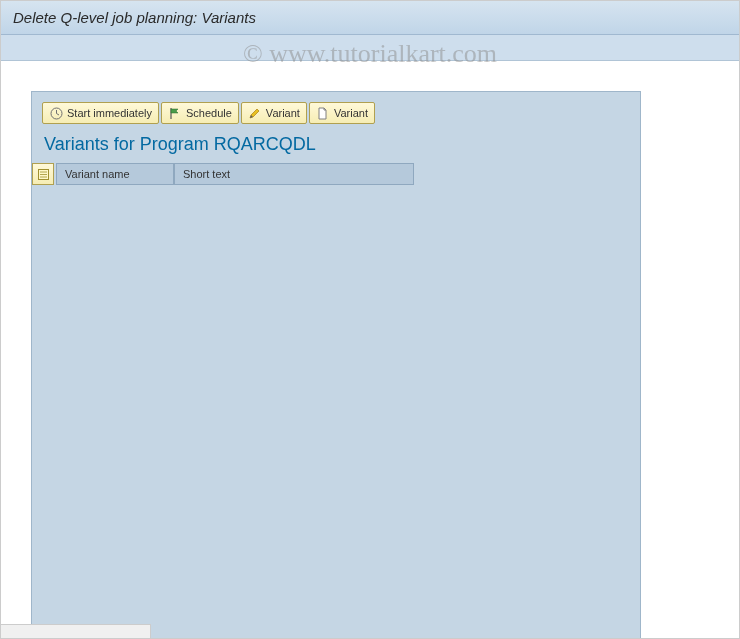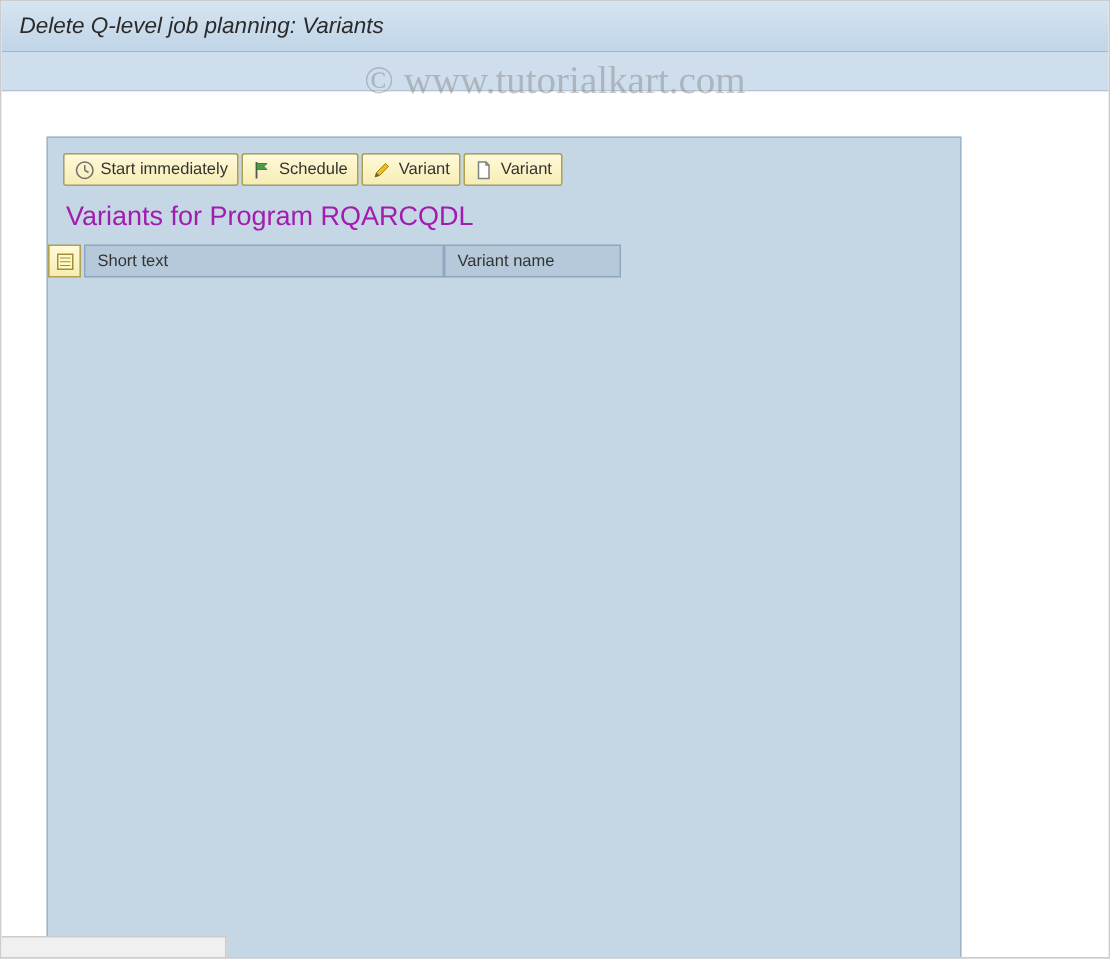--- a/index.html
+++ b/index.html
@@ -67,21 +67,21 @@
       margin-right: 4px;
       display: inline-flex;
       align-items: center;
       justify-content: center;
       width: 14px;
       height: 14px;
     }
     .heading {
       font-size: 18px;
       font-weight: normal;
-      color: #a21caf;
+      color: #0369a1;
       padding: 4px 12px 8px 12px;
     }
     .table-head {
       display: flex;
       background: #c5d6e4;
     }
     .row-selector {
       width: 22px;
       height: 22px;
       background: linear-gradient(to bottom, #fff9d8 0%, #f6edb4 100%);
@@ -195,20 +195,20 @@
 
     <div class="table-head">
       <div class="row-selector">
         <svg width="13" height="13" viewBox="0 0 13 13">
           <rect x="1.5" y="1.5" width="10" height="10" fill="#fef8c8" stroke="#a09030" stroke-width="1"></rect>
           <line x1="3" y1="4" x2="10" y2="4" stroke="#a09030" stroke-width="0.8"></line>
           <line x1="3" y1="6.5" x2="10" y2="6.5" stroke="#a09030" stroke-width="0.8"></line>
           <line x1="3" y1="9" x2="10" y2="9" stroke="#a09030" stroke-width="0.8"></line>
         </svg>
       </div>
+      <div class="col-head col-variant-name">Variant name</div>
       <div class="col-head col-short-text">Short text</div>
-      <div class="col-head col-variant-name">Variant name</div>
     </div>
 
   </div>
 </div>
 
 <div class="footer-tab"></div>
 
 </body></html>

